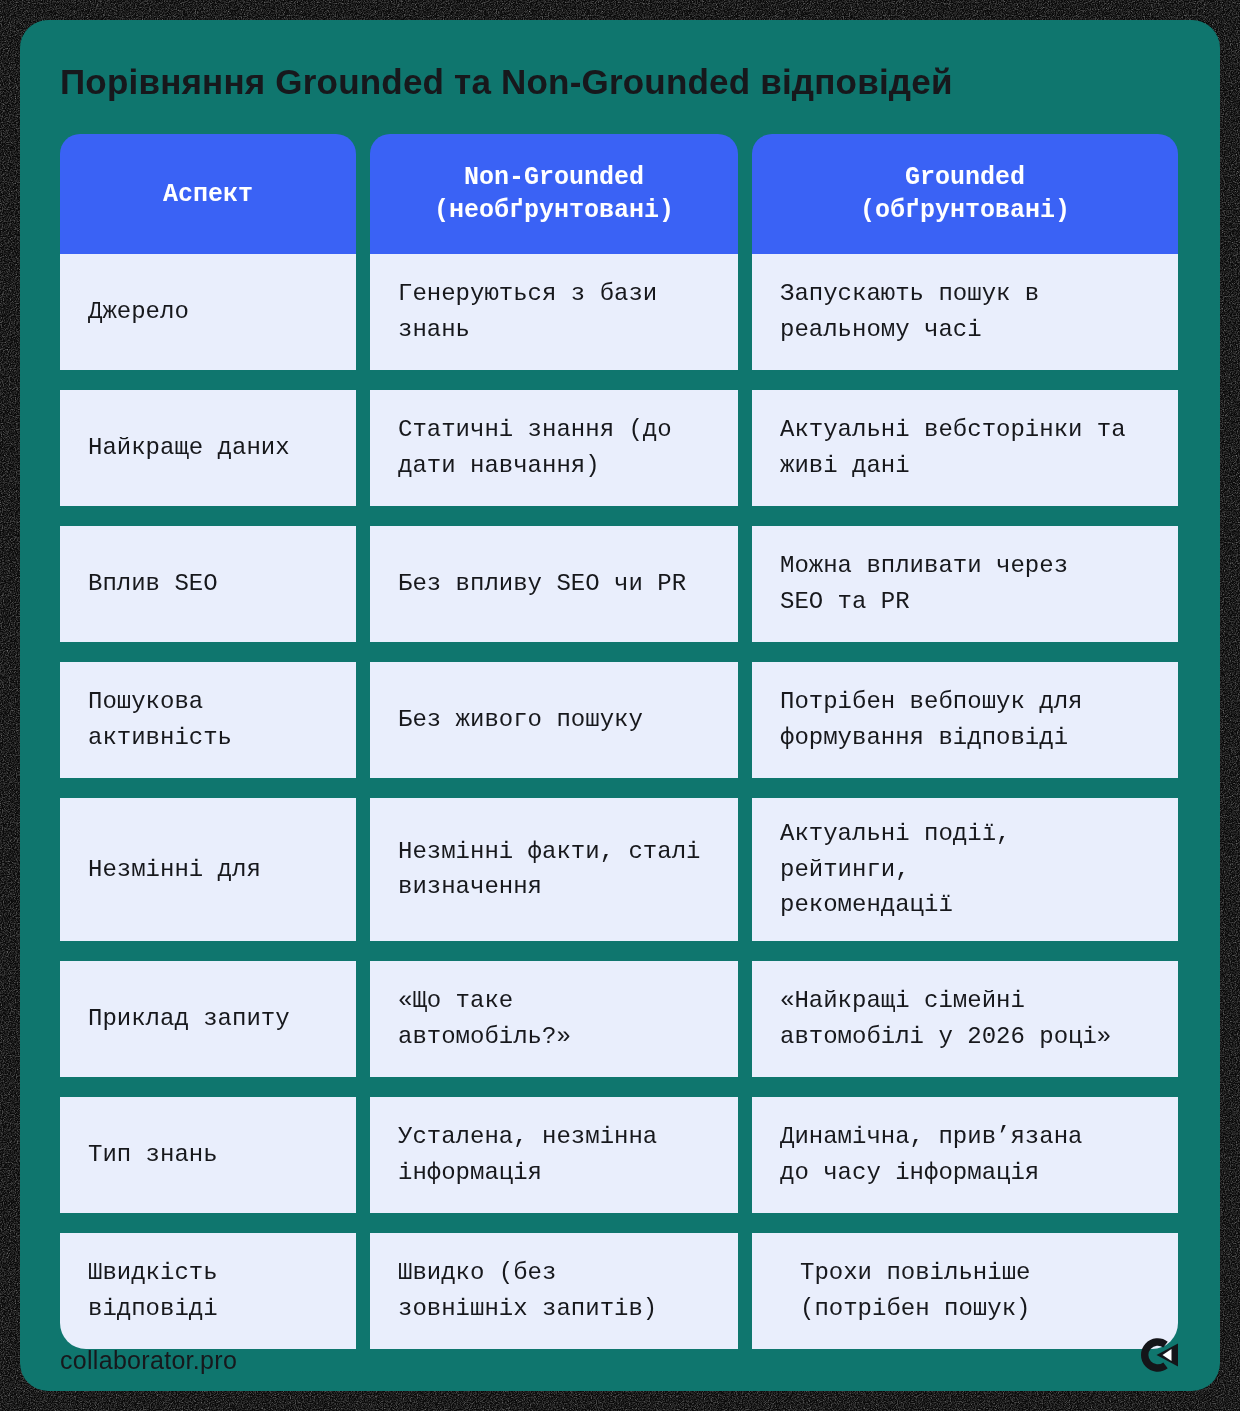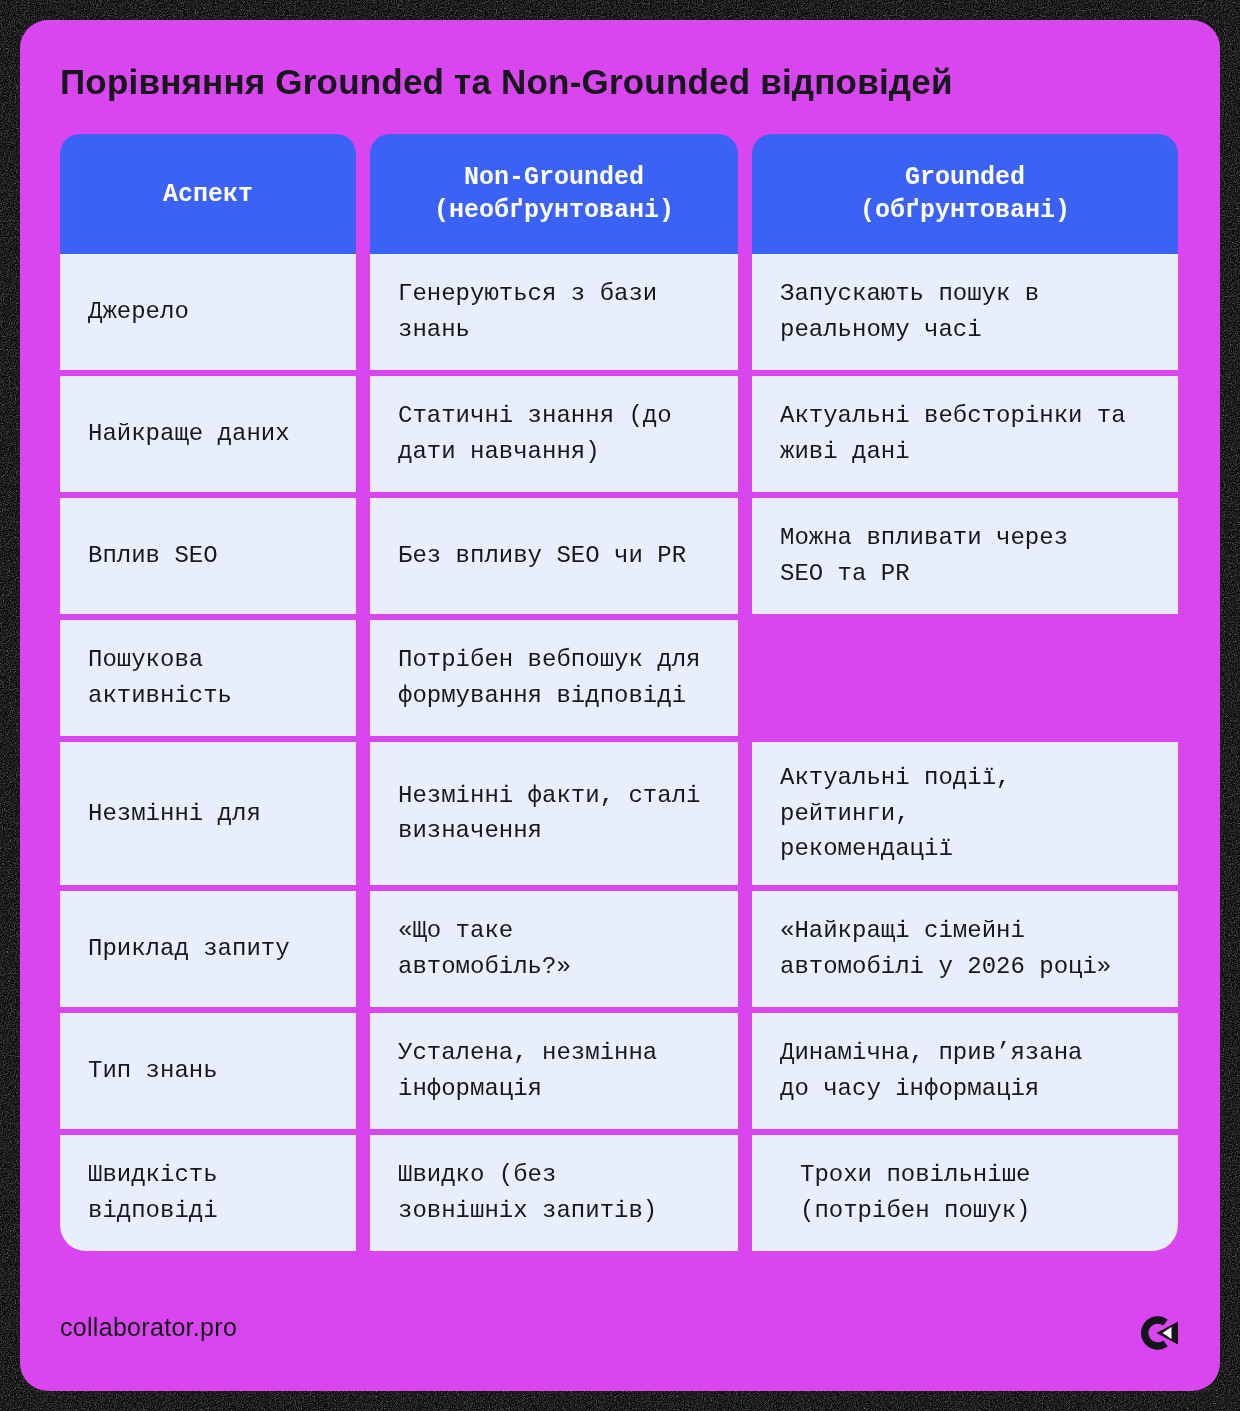--- a/index.html
+++ b/index.html
@@ -12,21 +12,21 @@
   }
   .grain-layer {
     position: absolute; inset: 0;
     width: 1240px; height: 1411px;
     display: block;
   }
   .card {
     position: absolute;
     left: 20px; top: 20px;
     width: 1200px; height: 1371px;
-    background: #d946ef;
+    background: #0f766e;
     border-radius: 28px;
     padding: 0 40px;
   }
   .page-title {
     margin-top: 42px;
     font-size: 35px;
     font-weight: 600;
     letter-spacing: 0.2px;
     color: #17181c;
   }
@@ -44,40 +44,40 @@
     color: #ffffff;
     font-size: 25px;
     font-weight: 600;
     line-height: 1.32;
     display: flex;
     align-items: center;
     justify-content: center;
     text-align: center;
     white-space: pre-line;
   }
-  .body-rows { display: flex; flex-direction: column; row-gap: 6px; }
+  .body-rows { display: flex; flex-direction: column; row-gap: 20px; }
   .body-row .cell {
     min-height: 116px;
     background: #e9eefc;
     color: #17181c;
     font-size: 24px;
     line-height: 1.48;
     display: flex;
     align-items: center;
     padding: 18px 26px 18px 28px;
     white-space: pre-line;
   }
   .body-row:last-child .cell-aspect { border-radius: 0 0 0 26px; }
   .body-row:last-child .cell-grounded { border-radius: 0 0 26px 0; padding-left: 48px; }
   .footer {
     position: absolute;
-    left: 40px; right: 40px; bottom: 36px;
+    left: 40px; right: 40px; bottom: 16px;
     height: 42px;
     display: flex;
-    align-items: flex-start;
+    align-items: flex-end;
     justify-content: space-between;
   }
   .footer-site { font-size: 25px; color: #17181c; letter-spacing: 0.3px; }
   .logo-svg { display: block; }
 </style>
 </head>
 <body>
 
 <svg class="grain-layer" viewBox="0 0 1240 1411" preserveAspectRatio="none" xmlns="http://www.w3.org/2000/svg">
   <filter id="grain">
@@ -123,20 +123,21 @@
       <div class="grid-row body-row">
         <div class="cell cell-aspect">Вплив SEO</div>
         <div class="cell cell-non-grounded">Без впливу SEO чи PR</div>
         <div class="cell cell-grounded">Можна впливати через
 SEO та PR</div>
       </div>
 
       <div class="grid-row body-row">
         <div class="cell cell-aspect">Пошукова
 активність</div>
+        <div class="cell cell-non-grounded">Без живого пошуку</div>
         <div class="cell cell-grounded">Потрібен вебпошук для
 формування відповіді</div>
       </div>
 
       <div class="grid-row body-row">
         <div class="cell cell-aspect">Незмінні для</div>
         <div class="cell cell-non-grounded">Незмінні факти, сталі
 визначення</div>
         <div class="cell cell-grounded">Актуальні події, рейтинги,
 рекомендації</div>

